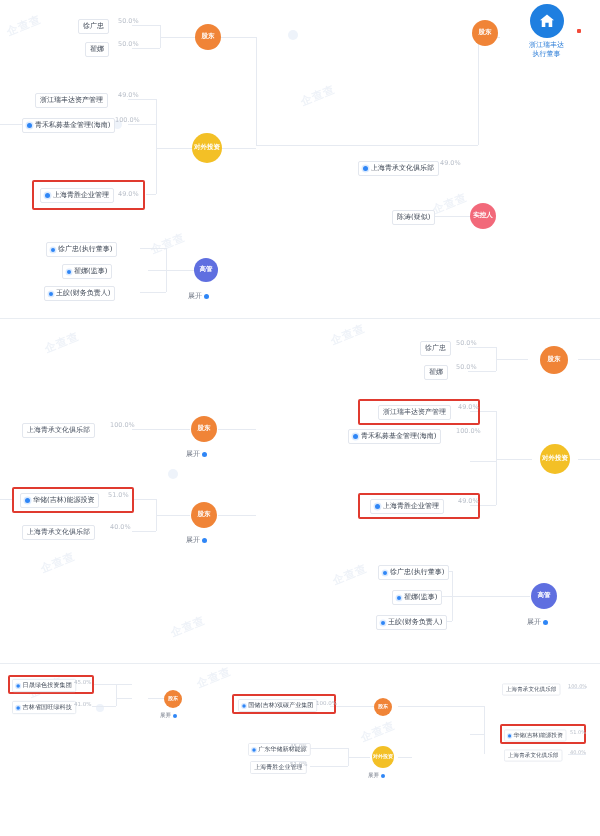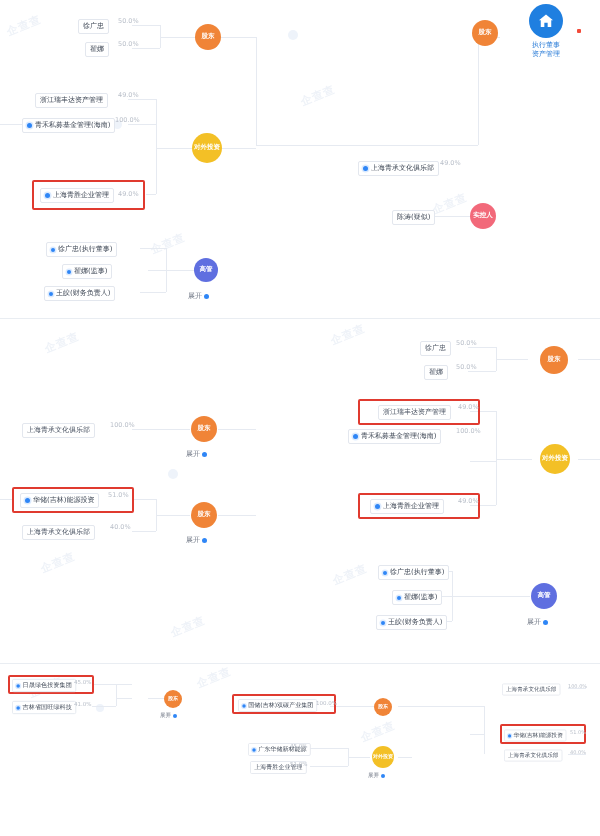--- a/index.html
+++ b/index.html
@@ -203,22 +203,22 @@
       <span class="edot"></span>
     </div>
 
   <div class="rootnode" style="left:529px;top:4px;">
     <div class="ricon">
       <svg width="20" height="20" viewBox="0 0 24 24" aria-hidden="true">
           <path d="M12 4.2 3.6 11h2.1v8.3h4.3v-5.1h4v5.1h4.3V11h2.1z" fill="#ffffff"></path>
         </svg>
     </div>
     <div class="rlabel">
-      <span>执行董事</span><br>
-      <span>资产管理</span>
+      <span>浙江瑞丰达</span><br>
+      <span>执行董事</span>
     </div>
   </div>
   <div class="badge" style="left:577px;top:29px;"></div>
 </div>
 
 <div class="sep"></div>
 
 <div class="panel p2">
 
   <div class="wm" style="left:44px; top:16px;">企查查</div>

